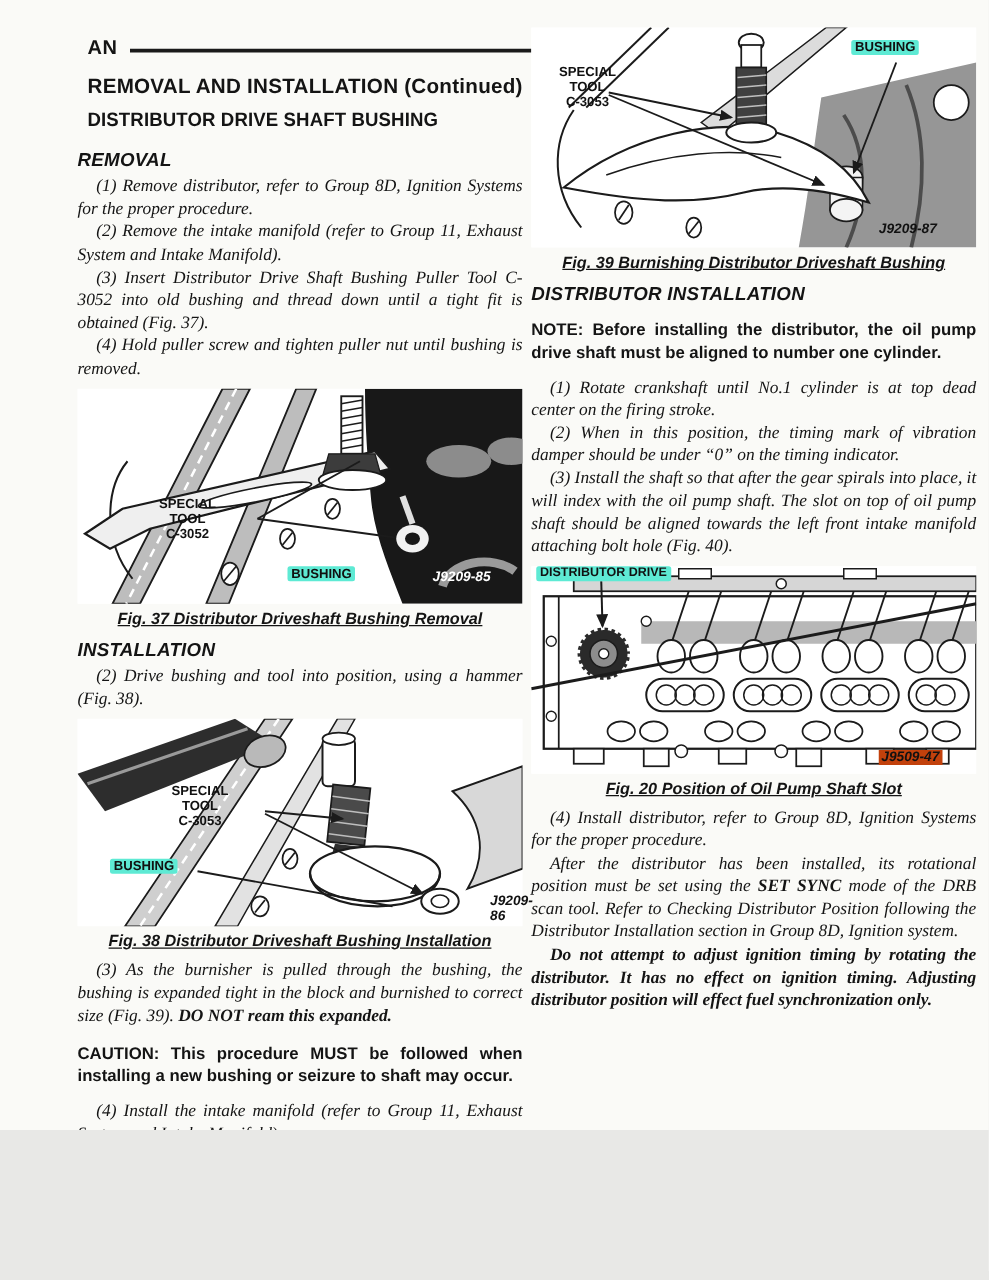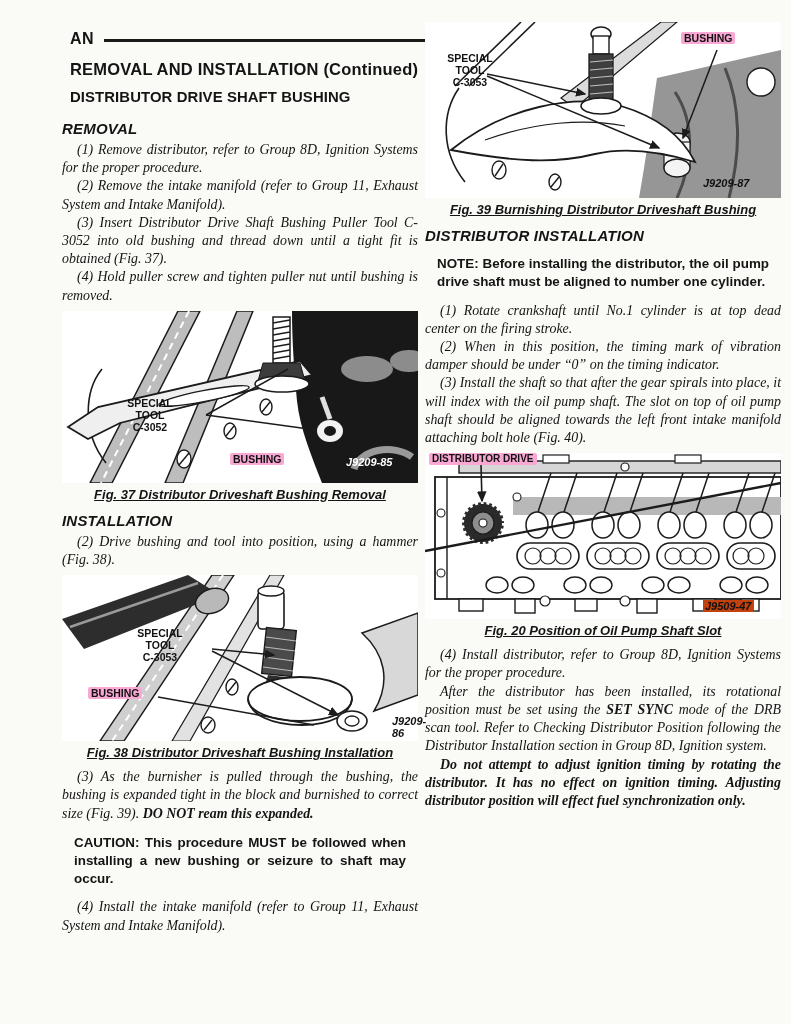--- a/index.html
+++ b/index.html
@@ -1,17 +1,17 @@
 <!DOCTYPE html>
 <html><head>
 <meta charset="utf-8">
 <style>
   html,body{margin:0;padding:0;}
   body{width:791px;height:1024px;background:#e8e8e6;}
-  .page{position:relative;width:791px;height:1024px;background:#fafaf7;color:#141414;
+  .page{position:relative;width:791px;height:904px;background:#fafaf7;color:#141414;
         font-family:"Liberation Serif",serif;overflow:hidden;}
   
   .hdr{display:flex;align-items:center;padding:30px 28px 0 70px;}
   .hdr-code{font-family:"Liberation Sans",sans-serif;font-weight:bold;font-size:16px;letter-spacing:.5px;}
   .hdr-rule{flex:1;height:3px;background:#1a1a1a;margin:2px 10px 0 10px;}
   .hdr-engine{font-family:"Liberation Sans",sans-serif;font-weight:bold;font-size:15.5px;letter-spacing:.3px;}
   .hdr-page{font-family:"Liberation Sans",sans-serif;font-weight:bold;font-size:15.5px;margin-left:26px;letter-spacing:.3px;}
   
   .sec-heading{font-family:"Liberation Sans",sans-serif;font-weight:bold;font-size:16.5px;
                margin:12px 0 0 70px;letter-spacing:.2px;}
@@ -19,28 +19,28 @@
              margin:9px 0 0 70px;transform:scaleX(.96);transform-origin:left;letter-spacing:.1px;}
   .sub-heading{font-family:"Liberation Sans",sans-serif;font-weight:bold;font-style:italic;
                font-size:15px;margin:10px 0 4px 0;letter-spacing:.2px;}
   
   .cols{display:flex;padding:4px 10px 0 62px;gap:7px;}
   .col{width:356px;}
   .col-right{margin-top:-88px;}
   
   p.body{font-size:13.9px;line-height:1.31;text-align:justify;text-indent:15px;margin:0;font-style:italic;}
   p.note{font-family:"Liberation Sans",sans-serif;font-weight:bold;font-size:13.4px;
-         line-height:1.33;text-align:justify;text-indent:0;margin:11px 12px;}
+         line-height:1.33;text-align:justify;text-indent:0;margin:11px 0;}
   b{font-weight:bold;}
   
   .fig{position:relative;background:#fff;margin-top:6px;}
   .fig svg{display:block;}
   .fig-label{position:absolute;font-family:"Liberation Sans",sans-serif;font-weight:bold;
              font-size:10.5px;line-height:1.15;text-align:center;color:#111;}
-  .fig-label.boxed{background:#f9a8d4;padding:0 3px;border-radius:2px;}
+  .fig-label.boxed{background:#5eead4;padding:0 3px;border-radius:2px;}
   .fig-ref{position:absolute;font-family:"Liberation Sans",sans-serif;font-weight:bold;
            font-style:italic;font-size:11px;color:#111;}
   .fig-ref.white{color:#fff;}
   .caption{font-family:"Liberation Sans",sans-serif;font-weight:bold;font-style:italic;
            font-size:13px;text-align:center;margin:4px 0 8px 0;text-decoration:underline;}
 </style>
 </head>
 <body>
 
 <div class="page">

